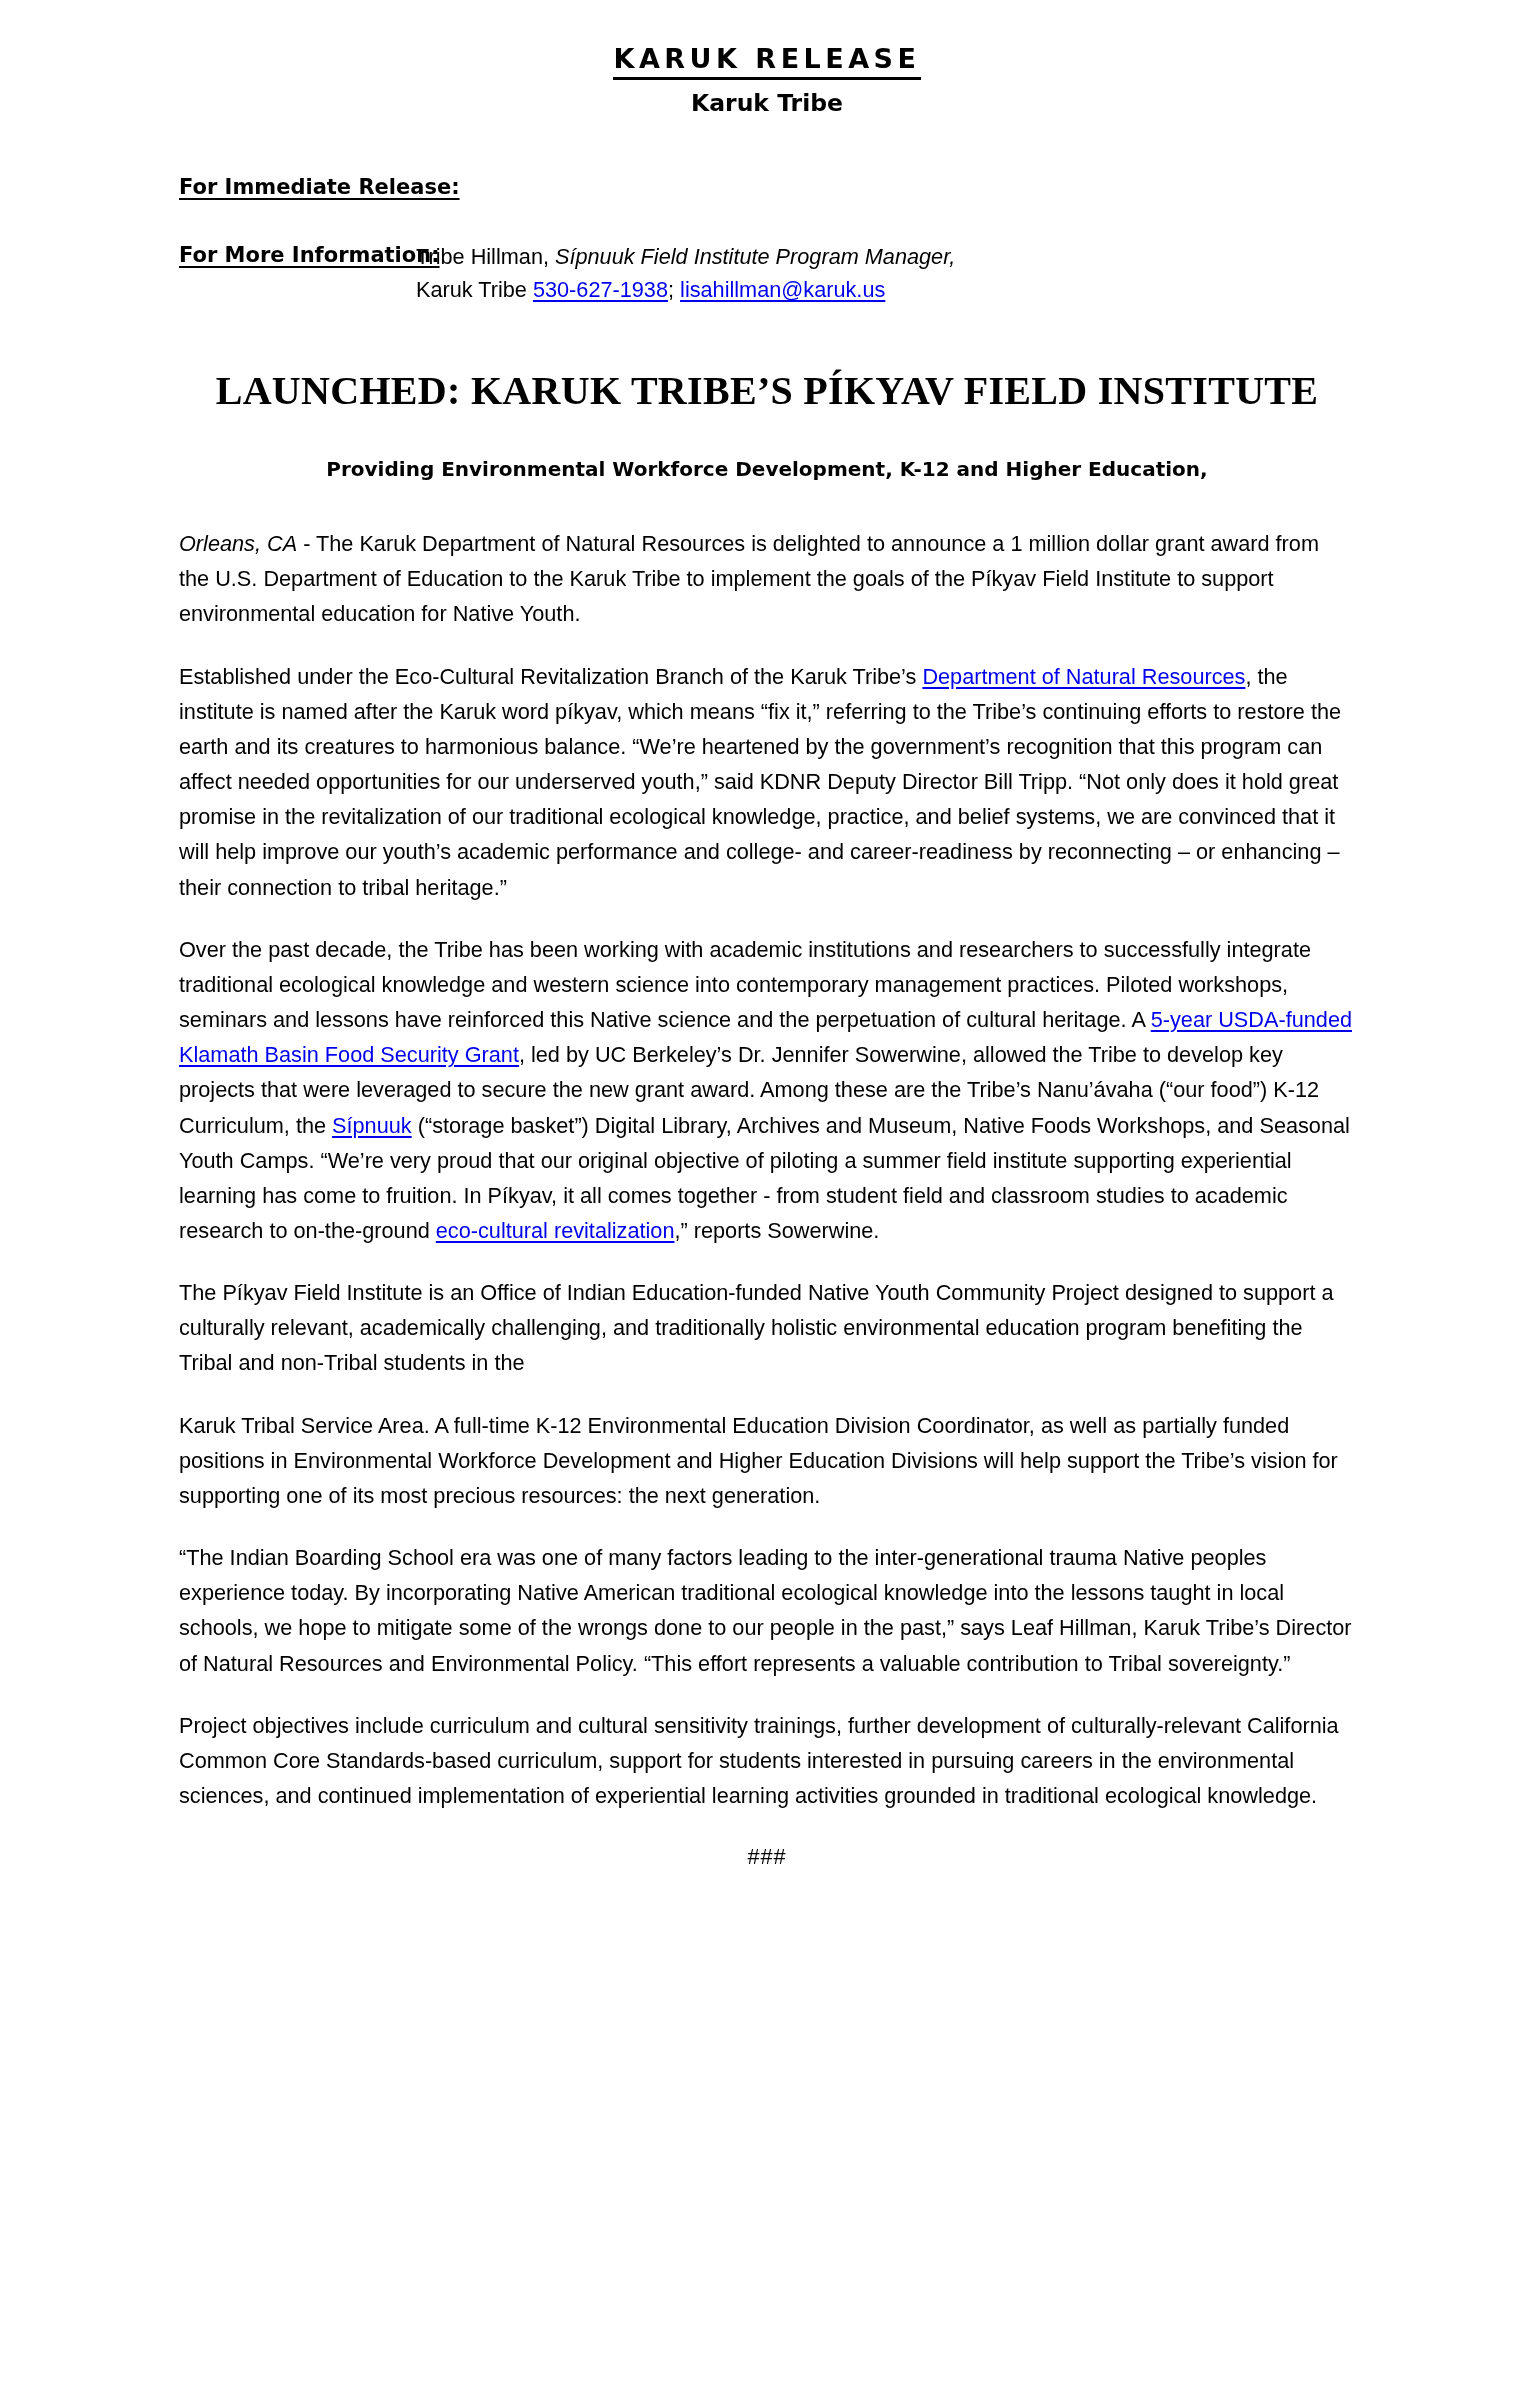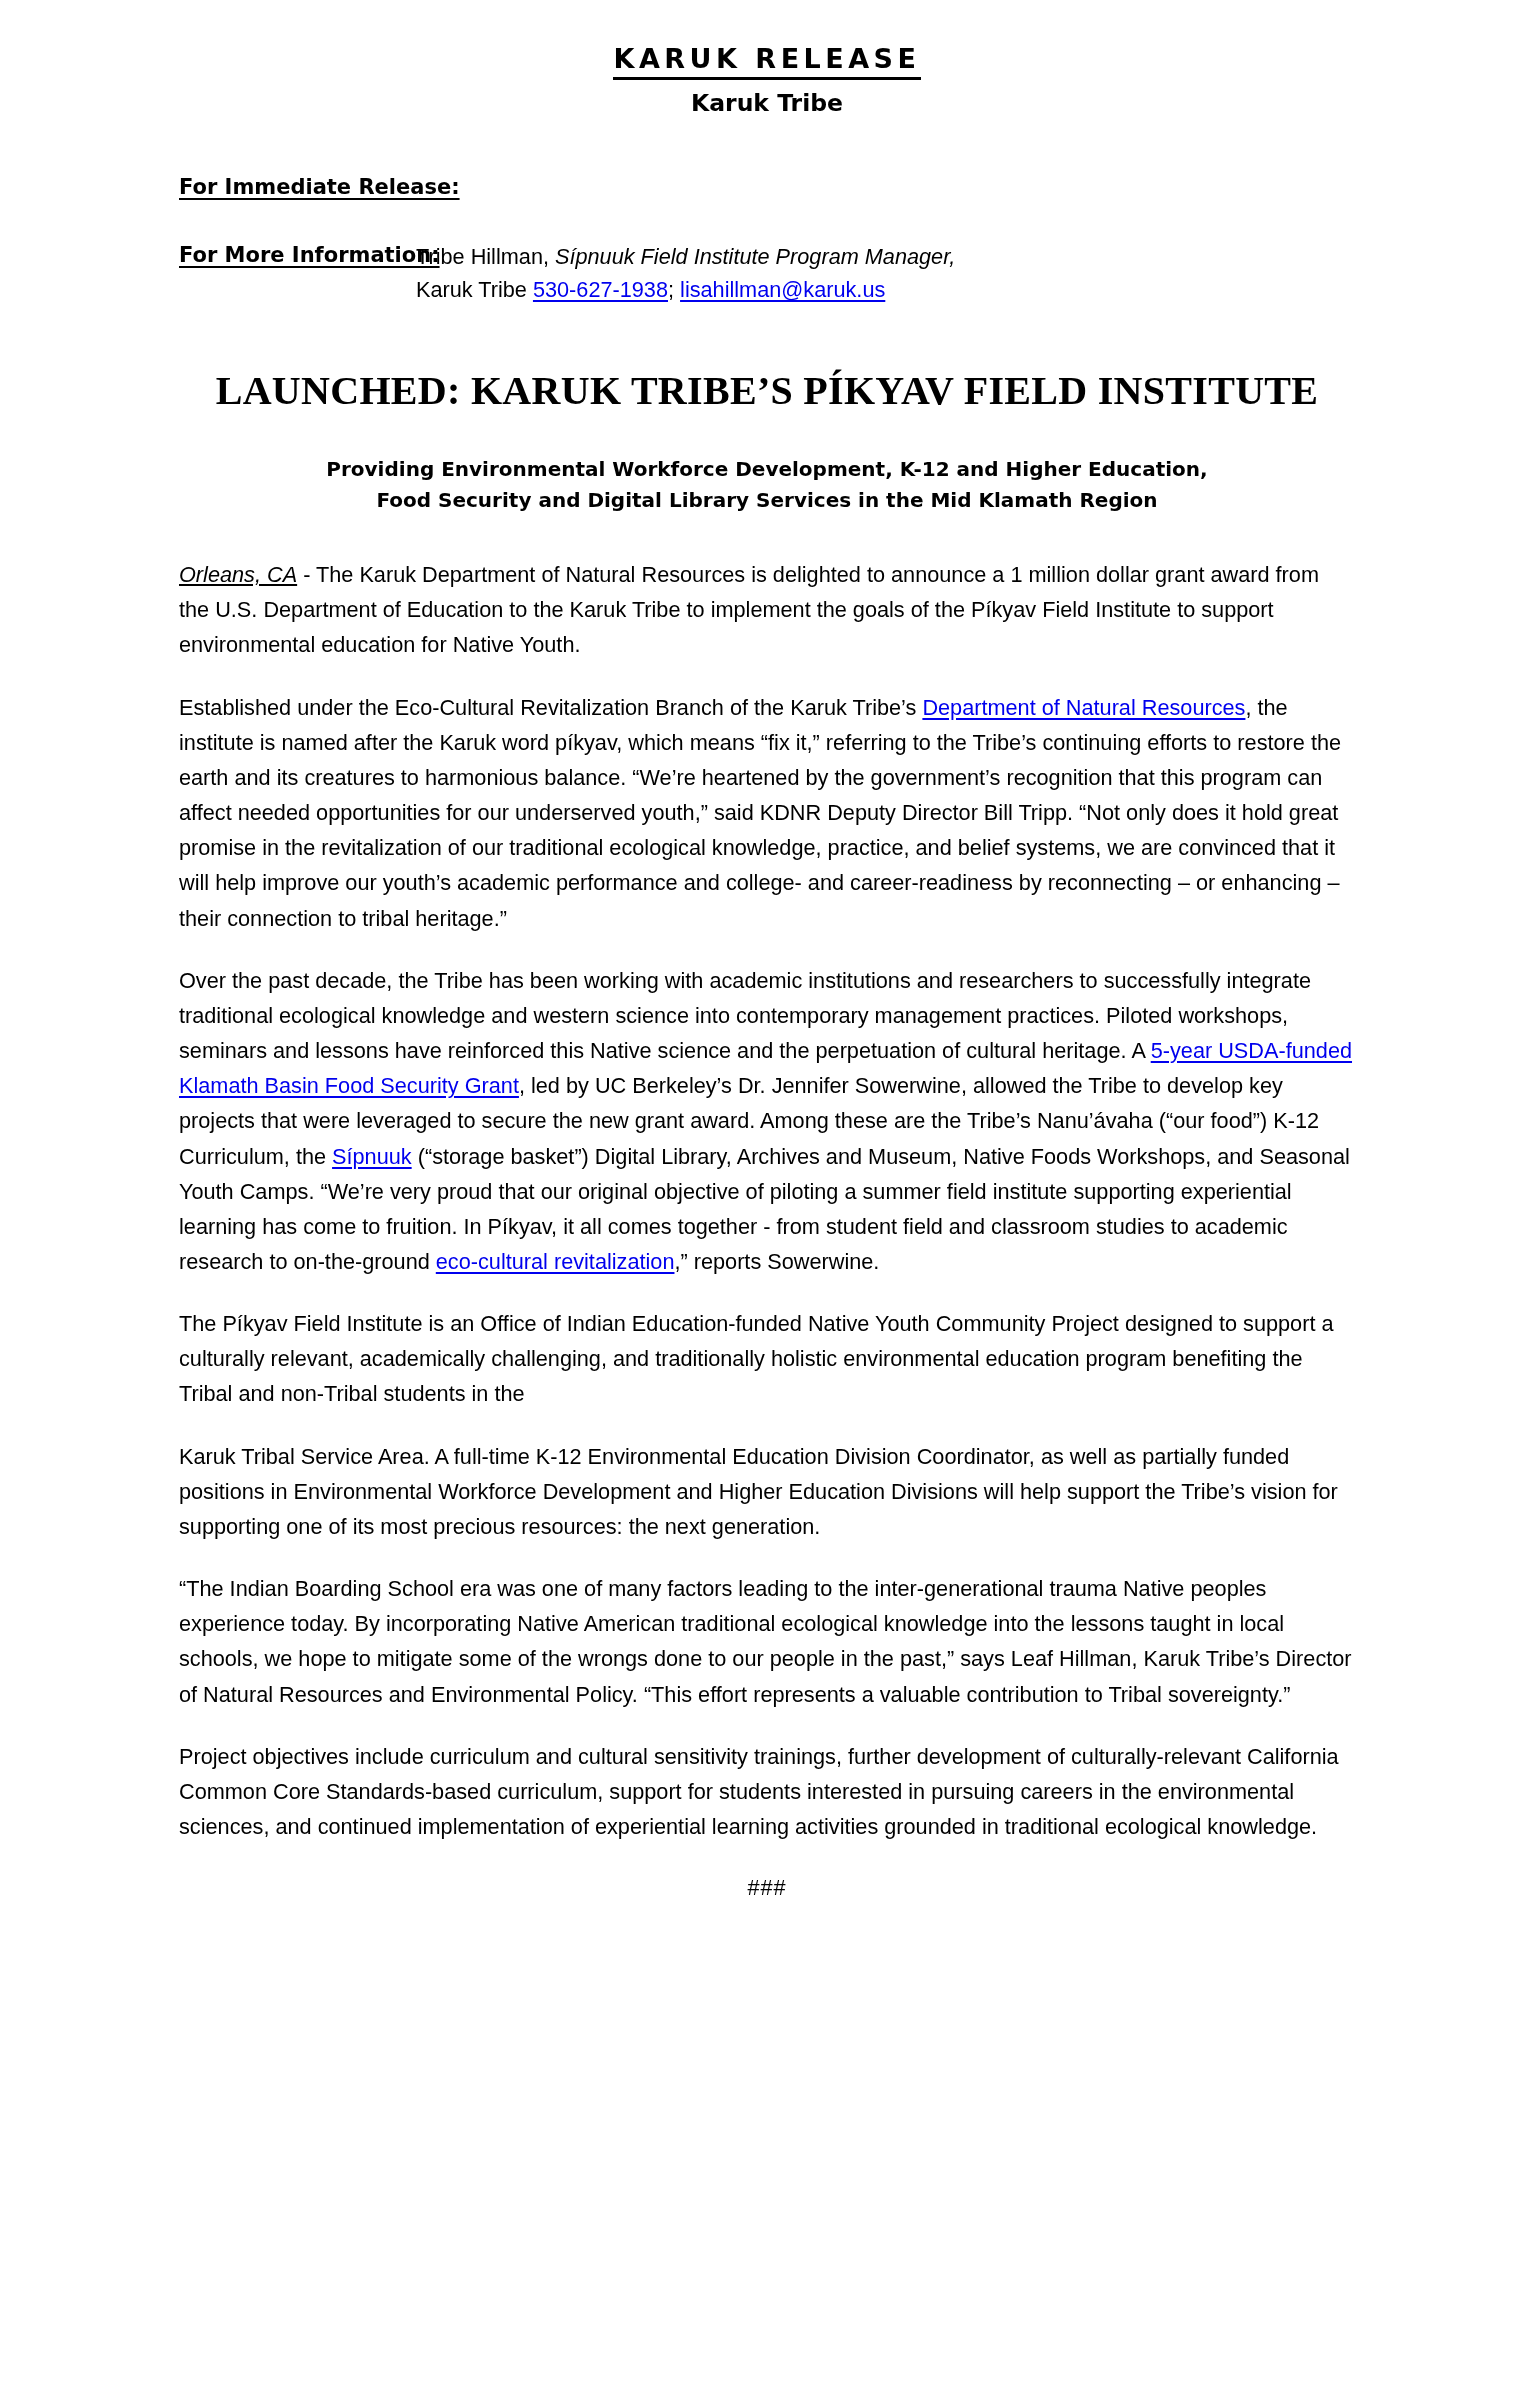--- a/index.html
+++ b/index.html
@@ -114,21 +114,20 @@
     margin-top: 41px;
   }
   .para {
     font-size: 21.7px;
     line-height: 1.62;
     margin: 0 0 27px 0;
     text-align: left;
   }
   .para em {
     font-style: italic;
-    text-decoration: underline;
   }
   .closer {
     text-align: center;
     font-size: 21.7px;
     margin-top: 31px;
     letter-spacing: 0.9px;
   }
 </style>
 </head>
 <body>
@@ -153,21 +152,20 @@
         <div><span>Karuk Tribe</span> <a class="link" href="#">530-627-1938</a><span>;</span> <a class="link" href="#">lisahillman@karuk.us</a></div>
       </div>
     </div>
 
   </div>
 
   <h1 class="headline">LAUNCHED:  KARUK TRIBE’S PÍKYAV FIELD INSTITUTE</h1>
 
   <div class="subheadline">
     <div>Providing Environmental Workforce Development, K-12 and Higher Education,</div>
-    <div>Food Security and Digital Library Services in the Mid Klamath Region</div>
   </div>
 
   <div class="body-copy">
 
     <p class="para"><em>Orleans, CA</em><span> - The Karuk Department of Natural Resources is delighted to announce a 1 million dollar grant award from the U.S. Department of Education to the Karuk Tribe to implement the goals of the Píkyav Field Institute to support environmental education for Native Youth.</span></p>
 
     <p class="para"><span>Established under the Eco-Cultural Revitalization Branch of the Karuk Tribe’s </span><a class="link" href="#">Department of Natural Resources</a><span>, the institute is named after the Karuk word píkyav, which means “fix it,” referring to the Tribe’s continuing efforts to restore the earth and its creatures to harmonious balance.  “We’re heartened by the government’s recognition that this program can affect needed opportunities for our underserved youth,” said KDNR Deputy Director Bill Tripp. “Not only does it hold great promise in the revitalization of our traditional ecological knowledge, practice, and belief systems, we are convinced that it will help improve our youth’s academic performance and college- and career-readiness by reconnecting – or enhancing – their connection to tribal heritage.”</span></p>
 
     <p class="para"><span>Over the past decade, the Tribe has been working with academic institutions and researchers to successfully integrate traditional ecological knowledge and western science into contemporary management practices.  Piloted workshops, seminars and lessons have reinforced this Native science and the perpetuation of cultural heritage. A </span><a class="link" href="#">5-year USDA-funded Klamath Basin Food Security Grant</a><span>, led by UC Berkeley’s Dr. Jennifer Sowerwine, allowed the Tribe to develop key projects that were leveraged to secure the new grant award. Among these are the Tribe’s Nanu’ávaha (“our food”) K-12 Curriculum, the </span><a class="link" href="#">Sípnuuk</a><span> (“storage basket”) Digital Library, Archives and Museum, Native Foods Workshops, and Seasonal Youth Camps. “We’re very proud that our original objective of piloting a summer field institute supporting experiential learning has come to fruition. In Píkyav, it all comes together - from student field and classroom studies to academic research to on-the-ground </span><a class="link" href="#">eco-cultural revitalization</a><span>,” reports Sowerwine.</span></p>
 

